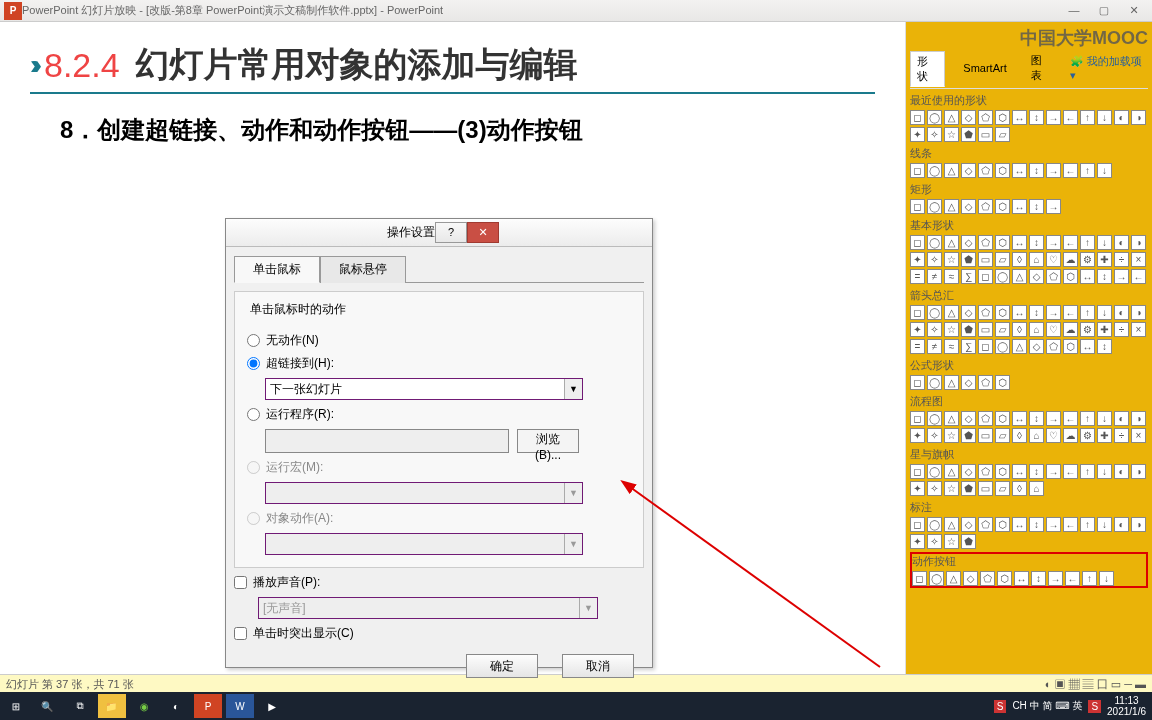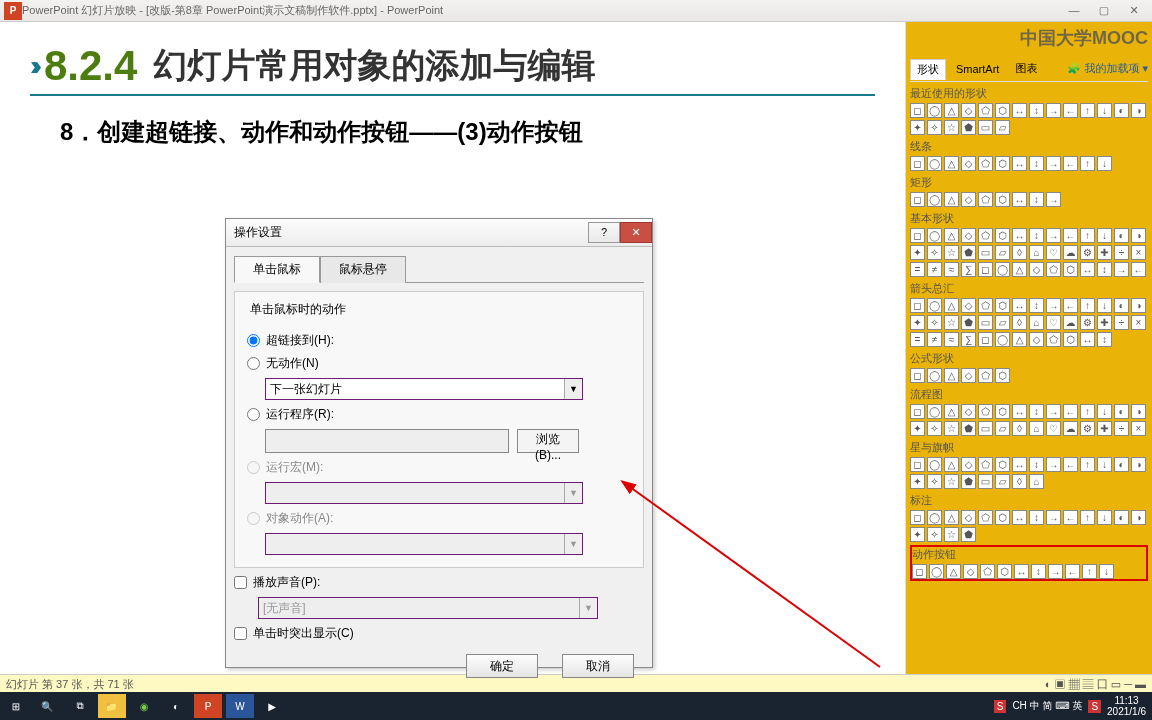--- a/index.html
+++ b/index.html
@@ -6,25 +6,25 @@
 *{box-sizing:border-box}
 .titlebar{height:22px;background:linear-gradient(#f3f2f1,#e8e7e6);display:flex;align-items:center;justify-content:space-between;border-bottom:1px solid #ccc;color:#666;font-size:11px}
 .titlebar .appicon{width:18px;height:18px;background:#d04423;color:#fff;display:flex;align-items:center;justify-content:center;margin-left:4px;font-size:10px;font-weight:bold}
 .titlebar .title{flex:1;}
 .titlebar .winbtns{display:flex;gap:14px;padding-right:10px}
 .winbtn{width:16px;text-align:center;cursor:default}
 .content{position:relative;height:652px;background:#fff;display:flex}
 .slide{flex:1;padding:20px 30px;position:relative}
 .heading{display:flex;align-items:center;gap:10px;border-bottom:2px solid #1a7a8c;padding-bottom:4px;margin-bottom:20px}
 .chevrons{color:#1a7a8c;font-size:28px;letter-spacing:-8px;font-weight:bold}
-.section-num{color:#4d7c0f;font-size:42px;font-weight:bold}
+.section-num{color:#ef4444;font-size:34px;font-weight:normal}
 .section-title{color:#333;font-size:34px;font-weight:bold;margin-left:6px}
 .subhead{font-size:24px;font-weight:bold;margin:20px 0 10px 30px}
 .dialog{position:absolute;left:225px;top:196px;width:428px;height:450px;border:1px solid #888;background:#f0f0f0;box-shadow:2px 2px 4px rgba(0,0,0,.2)}
-.dlg-title{height:28px;background:linear-gradient(#fdfdfd,#ececec);border-bottom:1px solid #bbb;display:flex;align-items:center;justify-content:space-between;padding-left:8px}
+.dlg-title{height:28px;background:linear-gradient(#fdfdfd,#ececec);border-bottom:1px solid #bbb;display:flex;align-items:center;justify-content:center;padding-left:8px}
 .dlg-title-txt{font-size:12px}
 .dlg-tbtns{display:flex}
 .dlg-tbtn{width:32px;height:21px;display:flex;align-items:center;justify-content:center;border:1px solid #999;font-size:11px;margin-top:-1px}
 .dlg-close{background:#c94f44;color:#fff;border-color:#a03a31}
 .dlg-help{background:linear-gradient(#f8f8f8,#e8e8e8)}
 .dlg-body{padding:8px}
 .tabs{display:flex;border-bottom:1px solid #999;margin-bottom:8px}
 .tab{padding:4px 18px;border:1px solid #999;border-bottom:none;background:#e8e8e8;font-size:12px;position:relative;top:1px}
 .tab.active{background:#f8f8f8;border-bottom:1px solid #f8f8f8}
 .group{border:1px solid #ccc;padding:10px 12px 12px;margin-bottom:6px;background:#f8f8f8}
@@ -34,21 +34,21 @@
 .opt.disabled{color:#888}
 .combo{width:318px;height:22px;border:1px solid #701a75;background:#fff;display:flex;align-items:center;justify-content:space-between;padding-left:4px;margin-left:18px;font-size:12px}
 .combo.dis{background:#eee;color:#999}
 .combo .drop{width:18px;height:20px;border-left:1px solid #aaa;background:#eee;text-align:center;font-size:9px;line-height:20px}
 .txt{width:244px;height:24px;border:1px solid #888;background:#eee;margin-left:18px}
 .browse{width:62px;height:24px;border:1px solid #888;margin-left:8px;color:#000000;background:#f4f4f4;font-size:12px}
 .btnrow{display:flex;justify-content:flex-end;gap:24px;padding:6px 10px}
 .btn{width:72px;height:24px;border:1px solid #888;background:linear-gradient(#fdfdfd,#e5e5e5);font-size:12px}
 .shapes-pane{width:247px;border-left:1px solid #ddd;background:#eab308;padding:4px 4px 4px 4px;font-size:11px;position:relative;overflow:hidden}
 .sp-watermark{position:absolute;top:4px;right:4px;font-size:18px;color:#555;font-weight:bold;opacity:.8}
-.sp-tabs{display:flex;gap:4px;margin-top:32px;font-size:11px;border-bottom:1px solid #ddd;padding-bottom:2px;align-items:center}
+.sp-tabs{display:flex;gap:12px;margin-top:24px;font-size:11px;border-bottom:1px solid #ddd;padding-bottom:2px;align-items:center}
 .sp-tab{padding:2px 6px}
 .sp-tab.active{border:1px solid #ccc;border-bottom:1px solid #fff;background:#fff;position:relative;top:1px}
 .sp-addins{color:#2a6099;font-size:11px;margin-left:auto}
 .cat{color:#555;margin:4px 0 2px;font-size:11px}
 .sg{display:flex;flex-wrap:wrap;gap:2px}
 .sh{width:15px;height:15px;border:1px solid #888;display:flex;align-items:center;justify-content:center;font-size:10px;color:#555;background:#fff}
 .action-box{border:2px solid #d00;padding:0;margin-top:3px}
 .statusbar{height:18px;background:#fef9c3;border-top:1px solid #ccc;font-size:11px;color:#555;display:flex;align-items:flex-end;padding:0 6px;justify-content:space-between}
 .taskbar{height:28px;background:#1a2330;display:flex;align-items:center;gap:4px;padding:0 2px;color:#fff;font-size:10px}
 .tb-icon{width:28px;height:24px;display:flex;align-items:center;justify-content:center;color:#fff}
@@ -87,26 +87,26 @@
         </div>
       </div>
       <div class="dlg-body">
         <div class="tabs">
           <div class="tab active">单击鼠标</div>
           <div class="tab">鼠标悬停</div>
         </div>
         <div class="group">
           <div class="group-title">单击鼠标时的动作</div>
           <label class="opt">
+              <input type="radio" name="act" style=""> 
+              <span>无动作(N)</span>
+            </label>
+          <label class="opt">
               <input type="radio" name="act" checked="" style=""> 
               <span>超链接到(H):</span>
-            </label>
-          <label class="opt">
-              <input type="radio" name="act" style=""> 
-              <span>无动作(N)</span>
             </label>
           <div class="combo">
               <span>下一张幻灯片</span>
               <span class="drop">▼</span>
             </div>
           <label class="opt">
               <input type="radio" name="act" style=""> 
               <span>运行程序(R):</span>
             </label>
           <div style="display:flex;align-items:center">

